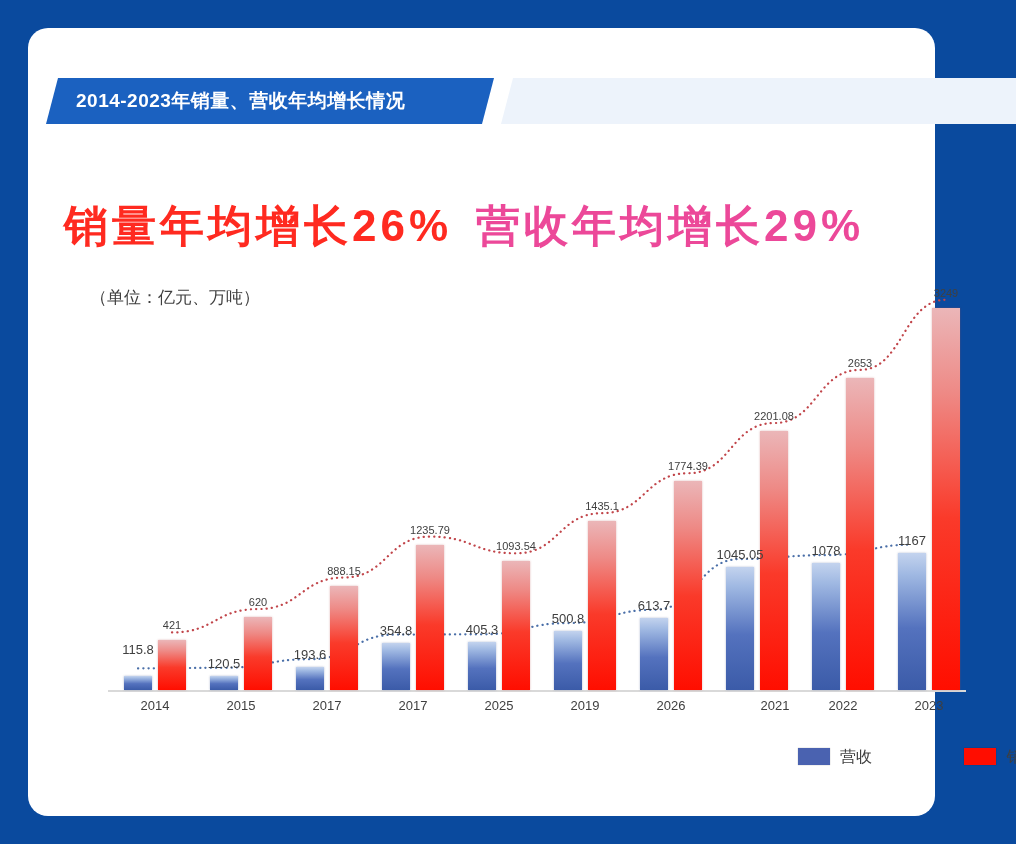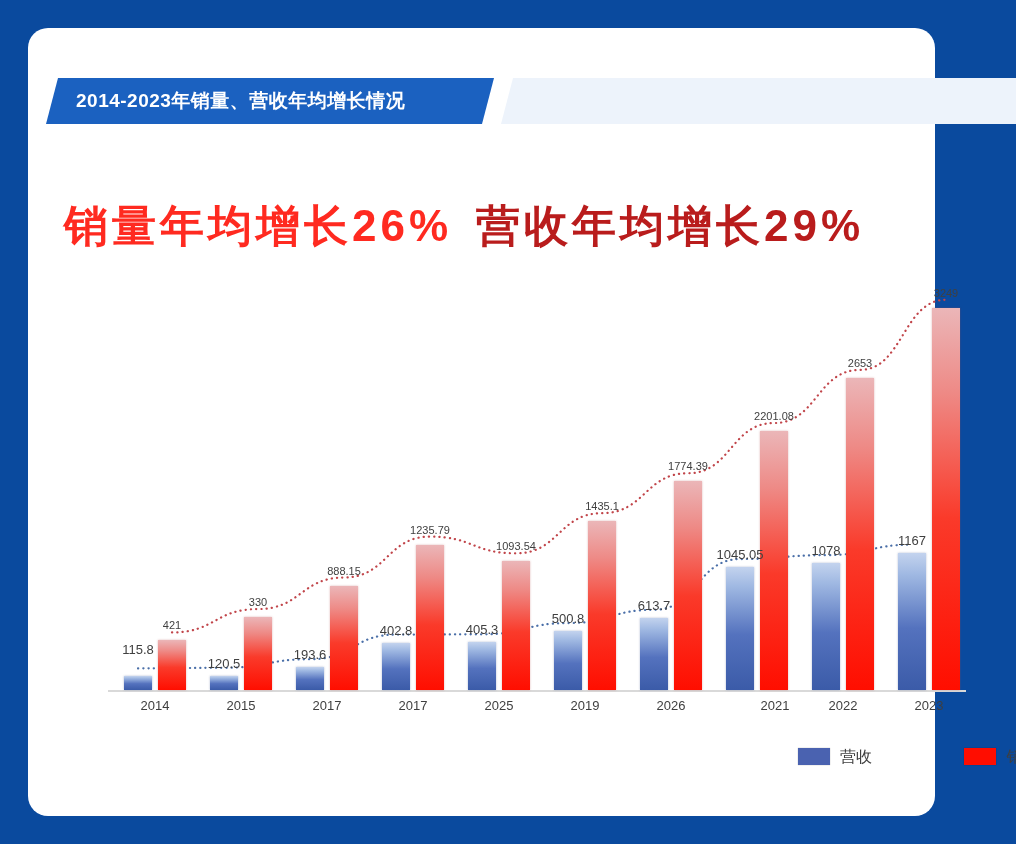--- a/index.html
+++ b/index.html
@@ -43,21 +43,21 @@
   
   .headline{
     position:absolute;left:36px;top:168px;width:890px;height:60px;
     white-space:nowrap;
   }
   .hl-red,.hl-blue{
     font-size:44px;font-weight:bold;letter-spacing:4px;line-height:60px;
     display:inline-block;vertical-align:top;
   }
   .hl-red{color:#FF2A20;}
-  .hl-blue{color:#b91c1c;margin-left:24px;}
+  .hl-blue{color:#ec4899;margin-left:24px;}
 
   .unit{
     position:absolute;left:62px;top:258px;
     font-size:17px;color:#3F3F3F;white-space:nowrap;
   }
 
   
   .chart{
     position:absolute;left:80px;top:236px;width:860px;height:430px;
   }
@@ -117,54 +117,55 @@
     <div class="banner-wrap">
       <div class="banner-accent"></div>
       <div class="banner"></div>
       <div class="banner-text">2014-2023年销量、营收年均增长情况</div>
     </div>
 
     <div class="headline">
       <span class="hl-red">销量年均增长26%</span><span class="hl-blue">营收年均增长29%</span>
     </div>
 
+    <div class="unit">（单位：亿元、万吨）</div>
 
     <div class="chart">
       <div class="plot" id="plot">
         <svg class="trend" id="trendsvg" viewBox="0 0 860 428">
             <path d="M 64 368.47058823529414 C 107 368.47058823529414, 107 345.05882352941177, 150 345.05882352941177 C 193 345.05882352941177, 193 313.51176470588234, 236 313.51176470588234 C 279 313.51176470588234, 279 272.6129411764706, 322 272.6129411764706 C 365 272.6129411764706, 365 289.34823529411767, 408 289.34823529411767 C 451 289.34823529411767, 451 249.16470588235296, 494 249.16470588235296 C 537 249.16470588235296, 537 209.24823529411765, 580 209.24823529411765 C 623 209.24823529411765, 623 159.0494117647059, 666 159.0494117647059 C 709 159.0494117647059, 709 105.88235294117646, 752 105.88235294117646 C 795 105.88235294117646, 795 35.76470588235293, 838 35.76470588235293" fill="none" stroke="#C1454A" stroke-width="2.2" stroke-linecap="round" stroke-dasharray="0.2 5"></path>
             <path d="M 30 404.3764705882353 C 73 404.3764705882353, 73 403.8235294117647, 116 403.8235294117647 C 159 403.8235294117647, 159 395.22352941176473, 202 395.22352941176473 C 245 395.22352941176473, 245 370.61176470588236, 288 370.61176470588236 C 331 370.61176470588236, 331 370.3176470588235, 374 370.3176470588235 C 417 370.3176470588235, 417 359.08235294117645, 460 359.08235294117645 C 503 359.08235294117645, 503 345.8, 546 345.8 C 589 345.8, 589 295.0529411764706, 632 295.0529411764706 C 675 295.0529411764706, 675 291.1764705882353, 718 291.1764705882353 C 761 291.1764705882353, 761 280.70588235294116, 804 280.70588235294116" fill="none" stroke="#4A6FA8" stroke-width="2.2" stroke-linecap="round" stroke-dasharray="0.2 5"></path>
           </svg>
         <div class="axis-line"></div>
       <div class="group" style="left: 16px; width: 62px;">
             <div class="bar rev" style="height: 13.6235px;"></div>
             <div class="bar vol" style="height: 49.5294px;"></div>
           </div>
           <div class="lbl" style="left: 30px; top: 378px;">115.8</div>
           <div class="lbl vol-lbl" style="left: 64px; top: 355.471px;">421</div>
           <div class="xtick" style="left: 47px;">2014</div>
           <div class="group" style="left: 102px; width: 62px;">
             <div class="bar rev" style="height: 14.1765px;"></div>
             <div class="bar vol" style="height: 72.9412px;"></div>
           </div>
           <div class="lbl" style="left: 116px; top: 391.824px;">120.5</div>
-          <div class="lbl vol-lbl" style="left: 150px; top: 332.059px;">330</div>
+          <div class="lbl vol-lbl" style="left: 150px; top: 332.059px;">620</div>
           <div class="xtick" style="left: 133px;">2015</div>
           <div class="group" style="left: 188px; width: 62px;">
             <div class="bar rev" style="height: 22.7765px;"></div>
             <div class="bar vol" style="height: 104.488px;"></div>
           </div>
           <div class="lbl" style="left: 202px; top: 383.224px;">193.6</div>
           <div class="lbl vol-lbl" style="left: 236px; top: 300.512px;">888.15</div>
           <div class="xtick" style="left: 219px;">2017</div>
           <div class="group" style="left: 274px; width: 62px;">
             <div class="bar rev" style="height: 47.3882px;"></div>
             <div class="bar vol" style="height: 145.387px;"></div>
           </div>
-          <div class="lbl" style="left: 288px; top: 358.612px;">402.8</div>
+          <div class="lbl" style="left: 288px; top: 358.612px;">354.8</div>
           <div class="lbl vol-lbl" style="left: 322px; top: 259.613px;">1235.79</div>
           <div class="xtick" style="left: 305px;">2017</div>
           <div class="group" style="left: 360px; width: 62px;">
             <div class="bar rev" style="height: 47.6824px;"></div>
             <div class="bar vol" style="height: 128.652px;"></div>
           </div>
           <div class="lbl" style="left: 374px; top: 358.318px;">405.3</div>
           <div class="lbl vol-lbl" style="left: 408px; top: 276.348px;">1093.54</div>
           <div class="xtick" style="left: 391px;">2025</div>
           <div class="group" style="left: 446px; width: 62px;">

